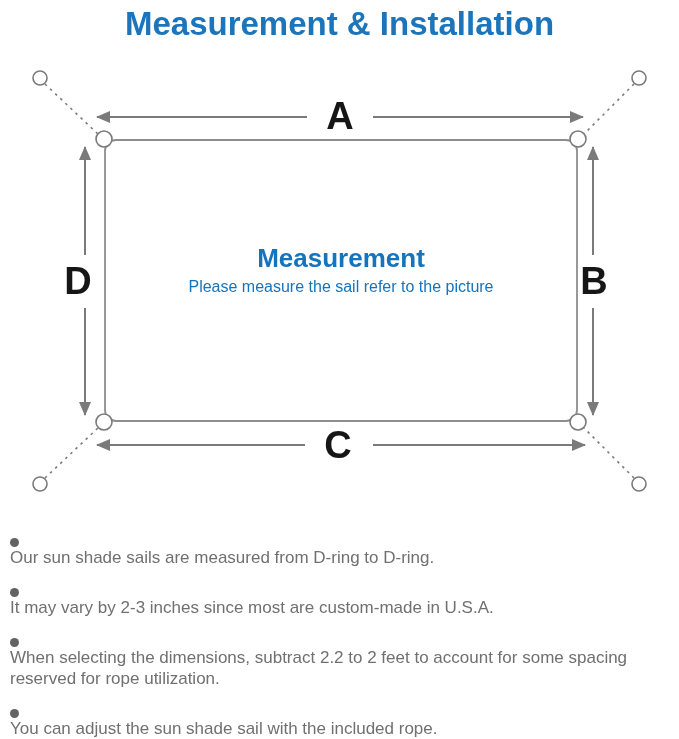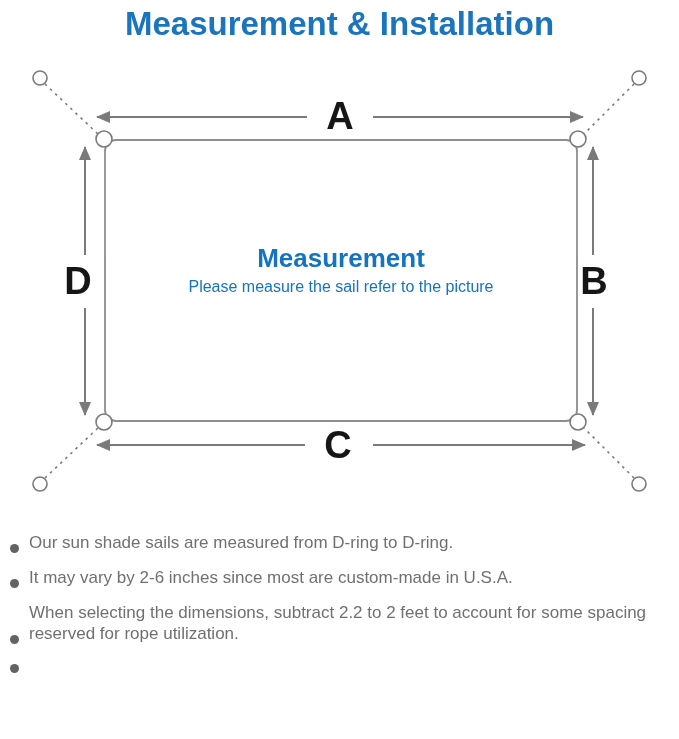--- a/index.html
+++ b/index.html
@@ -54,22 +54,23 @@
     position: absolute;
     top: 532px;
     left: 10px;
     width: 664px;
     margin: 0;
     padding: 0;
     list-style: none;
   }
   .note-item {
     display: flex;
-    align-items: flex-end;
+    align-items: flex-start;
     margin-bottom: 14px;
+    flex-direction: column;
   }
   .note-bullet {
     flex: 0 0 auto;
     width: 9px;
     height: 9px;
     border-radius: 50%;
     background: #636363;
     margin: 6px 10px 0 0;
   }
   .note-text {
@@ -139,24 +140,25 @@
     <text class="center-subheading" x="341" y="237" text-anchor="middle" fill="#1474BE">Please measure the sail refer to the picture</text>
   </svg>
 
   <ul class="notes-list">
     <li class="note-item">
       <span class="note-bullet"></span>
       <span class="note-text">Our sun shade sails are measured from D-ring to D-ring.</span>
     </li>
     <li class="note-item">
       <span class="note-bullet"></span>
-      <span class="note-text">It may vary by 2-6 inches since most are custom-made in U.S.A.</span>
+      <span class="note-text">It may vary by 2-3 inches since most are custom-made in U.S.A.</span>
     </li>
     <li class="note-item">
       <span class="note-bullet"></span>
       <span class="note-text">When selecting the dimensions, subtract 2.2 to 2 feet to account for some spacing reserved for rope utilization.</span>
     </li>
     <li class="note-item">
       <span class="note-bullet"></span>
+      <span class="note-text">You can adjust the sun shade sail with the included rope.</span>
     </li>
   </ul>
 
 </div>
 
 </body></html>

